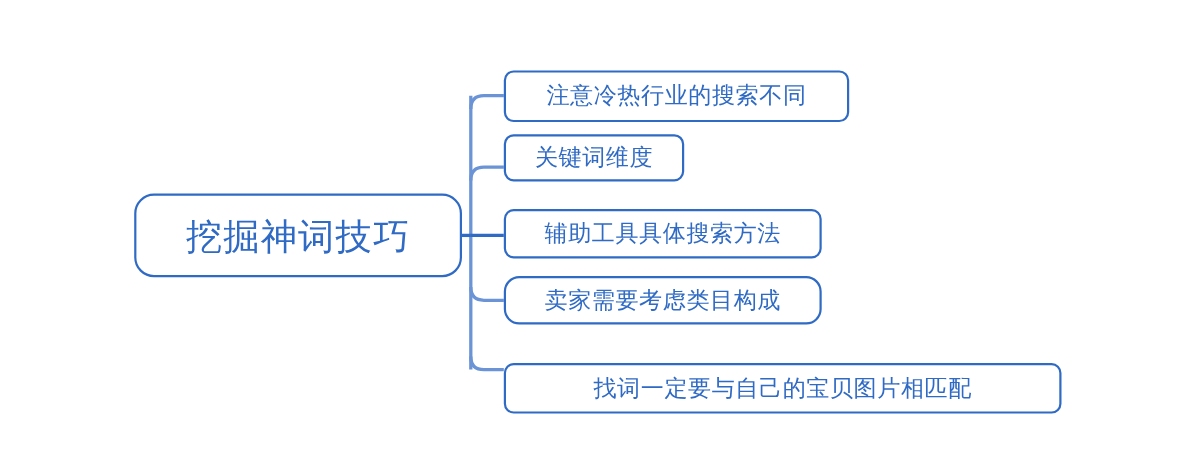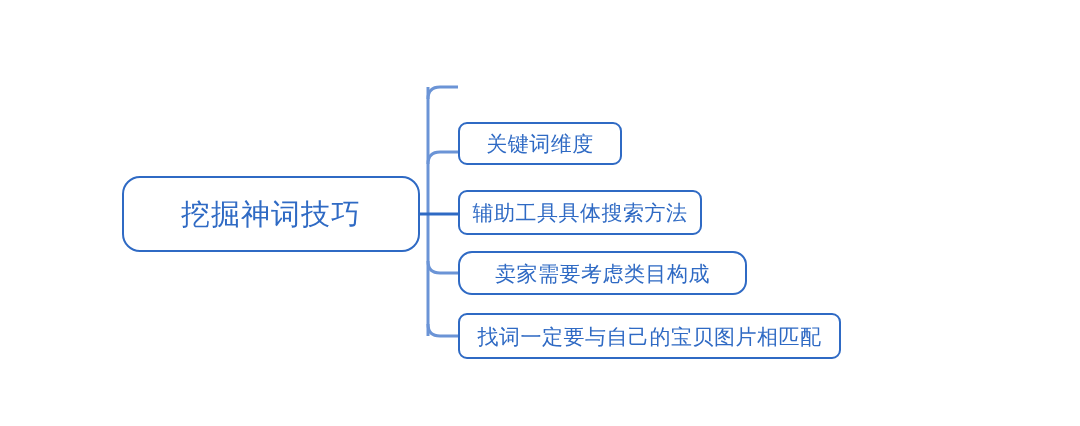--- a/index.html
+++ b/index.html
@@ -35,21 +35,21 @@
     display: flex;
     align-items: center;
     justify-content: center;
     background: #ffffff;
     color: #2f6ac4;
     white-space: nowrap;
   }
   .node-root {
     border: 2px solid #2f6ac4;
     border-radius: 18px;
-    font-size: 29px;
+    font-size: 33px;
     letter-spacing: 1px;
   }
   .node-child {
     border: 2px solid #2f6ac4;
     border-radius: 9px;
     font-size: 21px;
     letter-spacing: 0.5px;
   }
   .node-label {
     display: block;
@@ -75,30 +75,33 @@
 
     <path d="M 428 261 Q 428 273 440 273 L 458 273" stroke="#6b94d6" stroke-width="3" fill="none"></path>
 
     <path d="M 428 324 Q 428 336 440 336 L 458 336" stroke="#6b94d6" stroke-width="3" fill="none"></path>
   </svg>
 
   <div class="node node-root" style="left:122px; top:176px; width:298px; height:76px;">
     <span class="node-label">挖掘神词技巧</span>
   </div>
 
+  <div class="node node-child" style="left:458px; top:64px; width:314px; height:47px;">
+    <span class="node-label">注意冷热行业的搜索不同</span>
+  </div>
 
   <div class="node node-child" style="left:458px; top:122px; width:164px; height:43px;">
     <span class="node-label">关键词维度</span>
   </div>
 
-  <div class="node node-child" style="left:458px; top:190px; width:244px; height:45px;">
+  <div class="node node-child" style="left:458px; top:190px; width:289px; height:45px;">
     <span class="node-label">辅助工具具体搜索方法</span>
   </div>
 
   <div class="node node-child" style="left:458px; top:251px; width:289px; height:44px;border-radius:14px;">
     <span class="node-label">卖家需要考虑类目构成</span>
   </div>
 
-  <div class="node node-child" style="left:458px; top:313px; width:383px; height:46px;">
+  <div class="node node-child" style="left:458px; top:330px; width:507px; height:46px;">
     <span class="node-label">找词一定要与自己的宝贝图片相匹配</span>
   </div>
 
 </div>
 
 </body></html>

